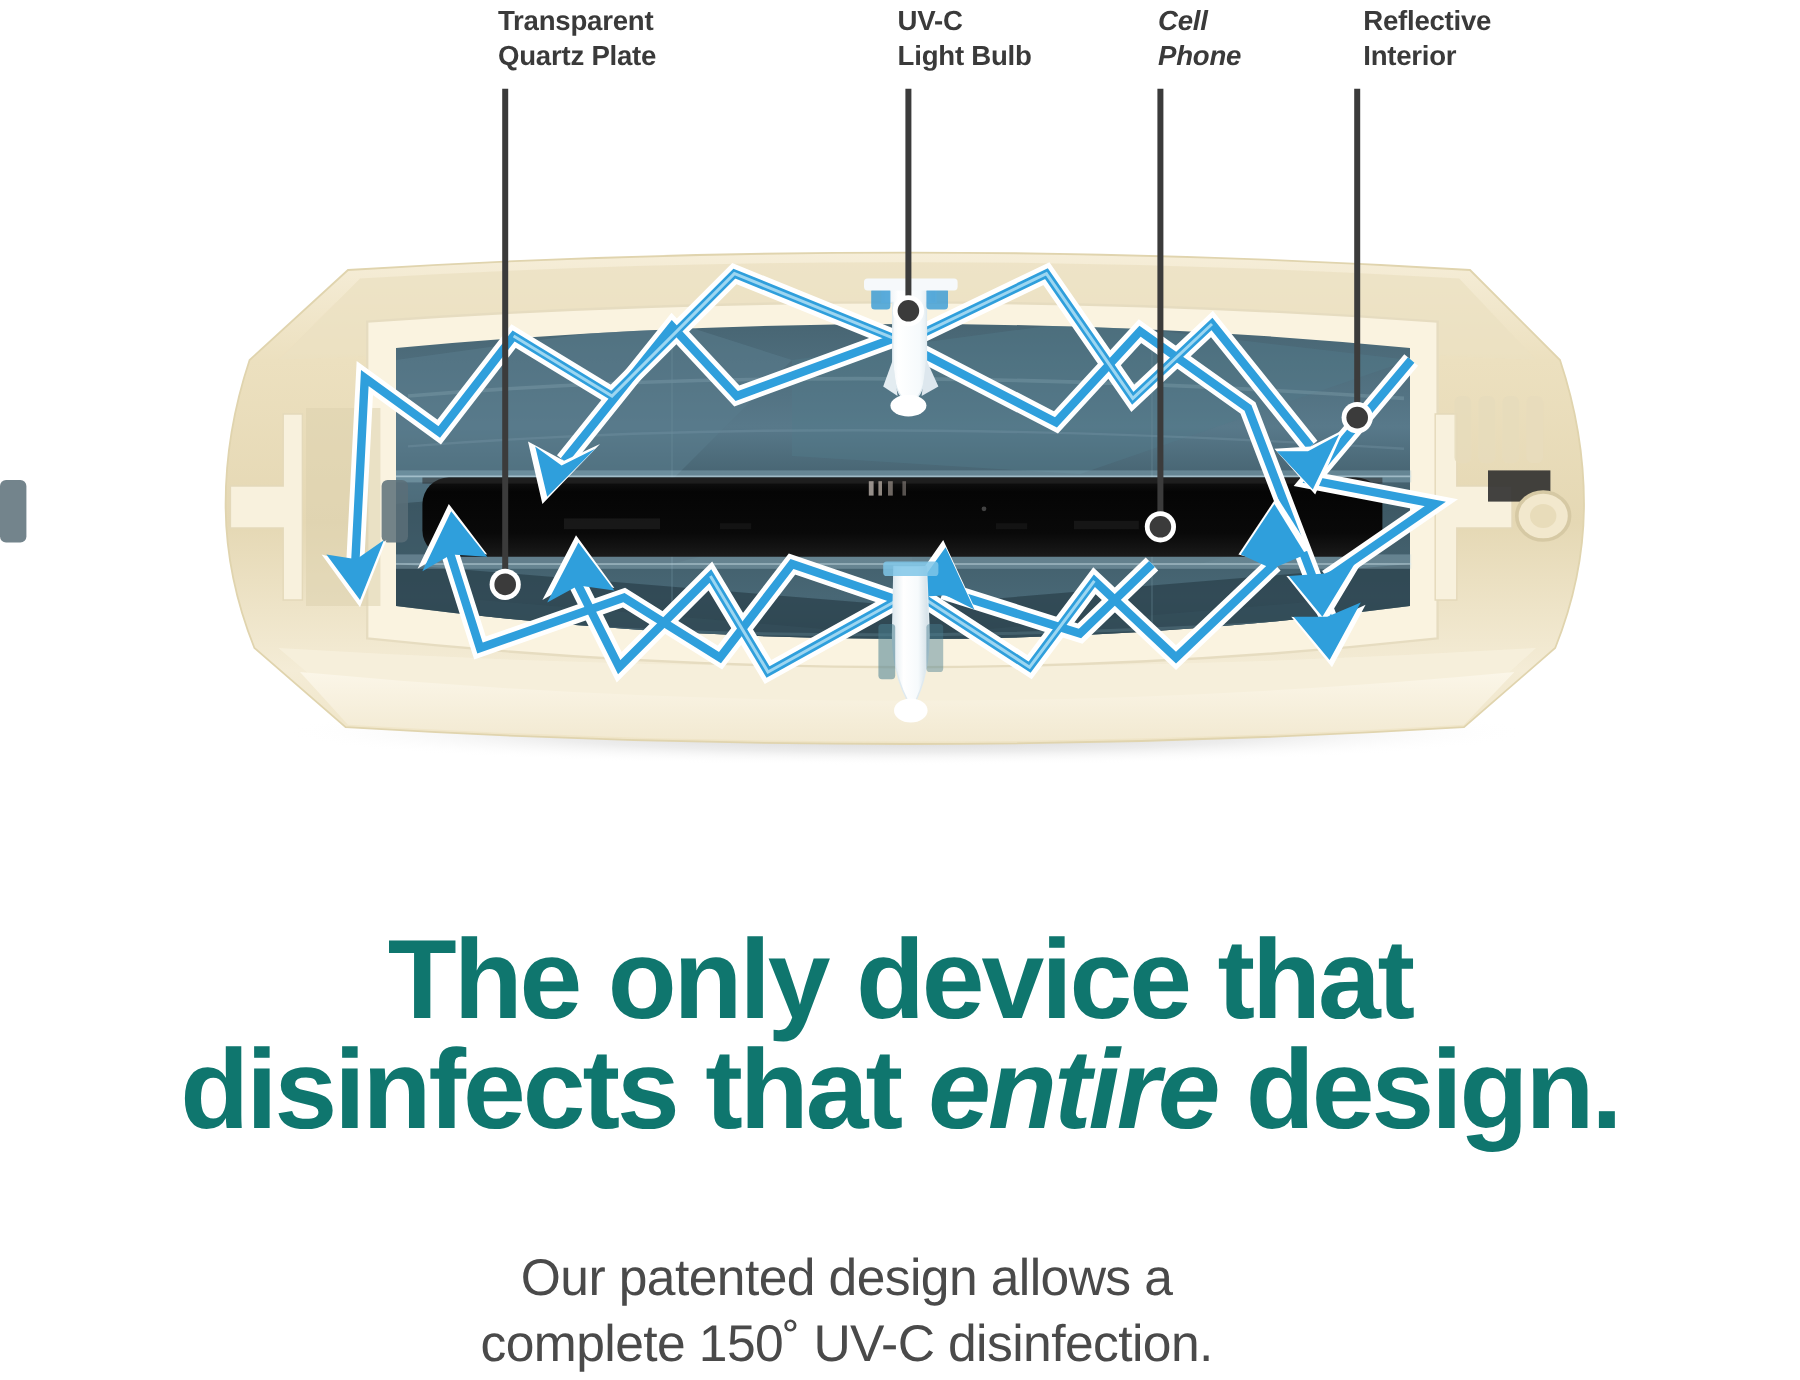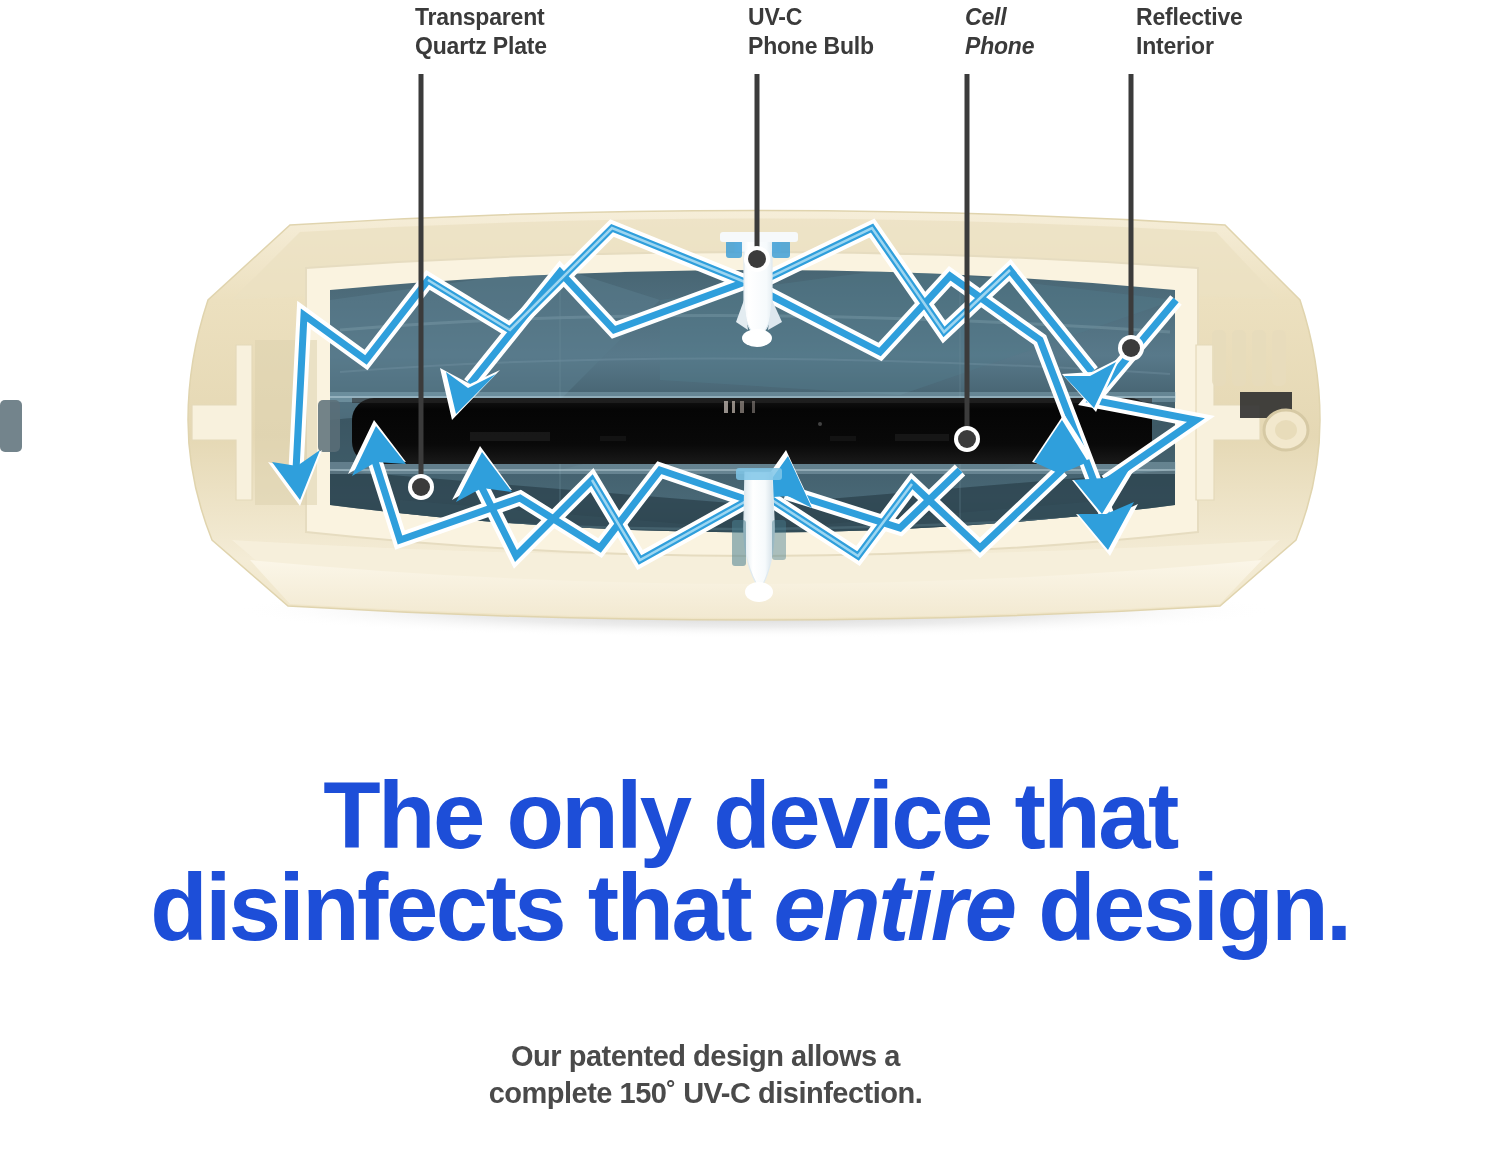--- a/index.html
+++ b/index.html
@@ -24,49 +24,49 @@
   #lbl-bulb{left:748px;top:3px;}
   #lbl-phone{left:965px;top:3px;font-style:italic;}
   #lbl-reflect{left:1124px;top:3px;margin-left:12px;}
 
   
   #diagram{position:absolute;left:0;top:0;width:1500px;height:700px;}
 
   
   .headline{
     position:absolute;left:0;width:1500px;text-align:center;
-    color:#1d4ed8;
+    color:#0f766e;
     font-weight:bold;
     font-size:94px;
     line-height:0.98;
     letter-spacing:-2.5px;
     font-stretch:condensed;
   }
   #headline-block{top:770px;}
   .headline em{}
   .subtext{
     position:absolute;left:0;width:1411px;text-align:center;
     color:#4a4a4a;
-    font-size:29px;
+    font-size:43px;
     line-height:1.28;
-    font-weight:700;
+    font-weight:400;
     letter-spacing:-0.5px;
   }
   #subtext-block{top:1038px;}
   .line{display:block;}
 </style>
 </head>
 <body>
 
 <div class="stage">
 
   <div class="callout-label" id="lbl-quartz">Transparent
 Quartz Plate</div>
   <div class="callout-label" id="lbl-bulb">UV-C
-Phone Bulb</div>
+Light Bulb</div>
   <div class="callout-label" id="lbl-phone">Cell
 Phone</div>
   <div class="callout-label" id="lbl-reflect">Reflective
 Interior</div>
 
   <svg id="diagram" viewBox="0 0 1500 700">
     <defs>
       <clipPath id="clipInterior">
         <path d="M 320,280 L 1185,280 L 1185,525 Q 760,575 320,525 Z"></path>
       </clipPath>

